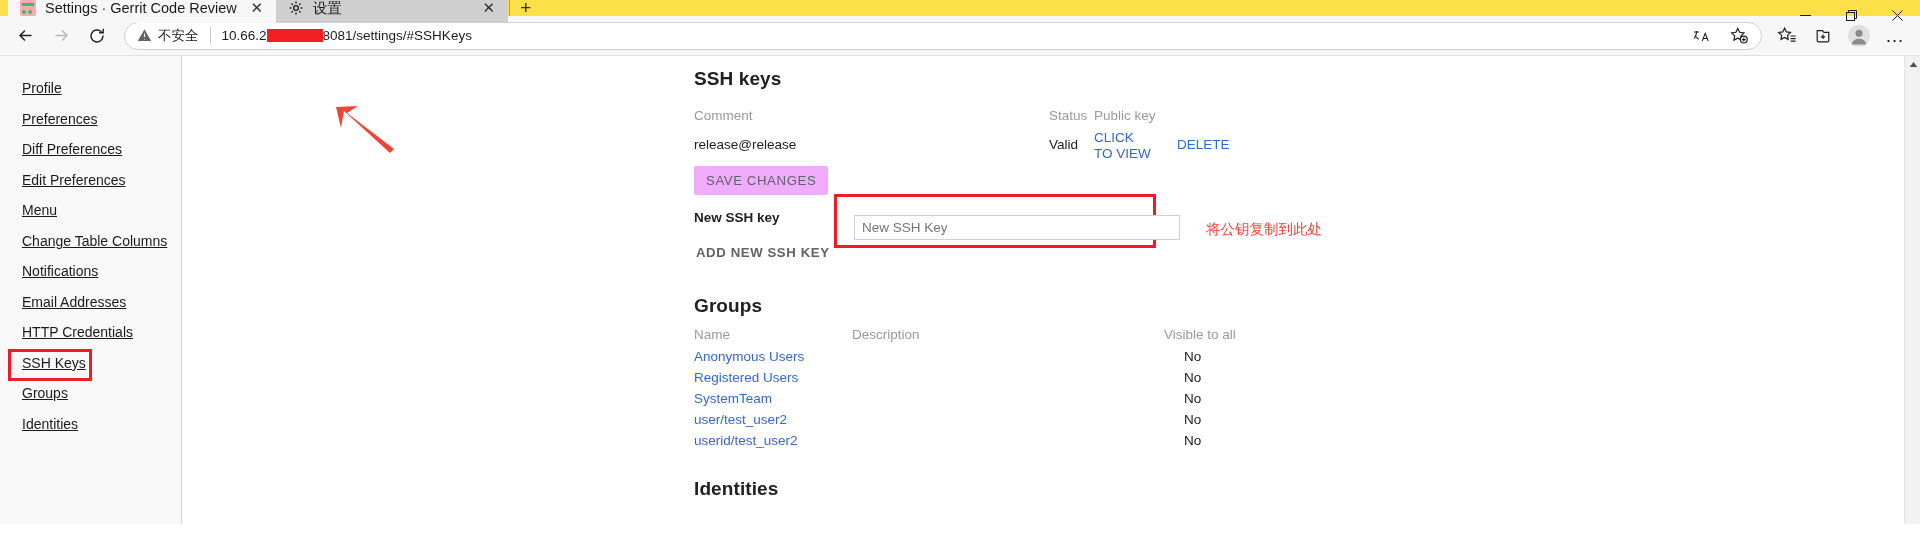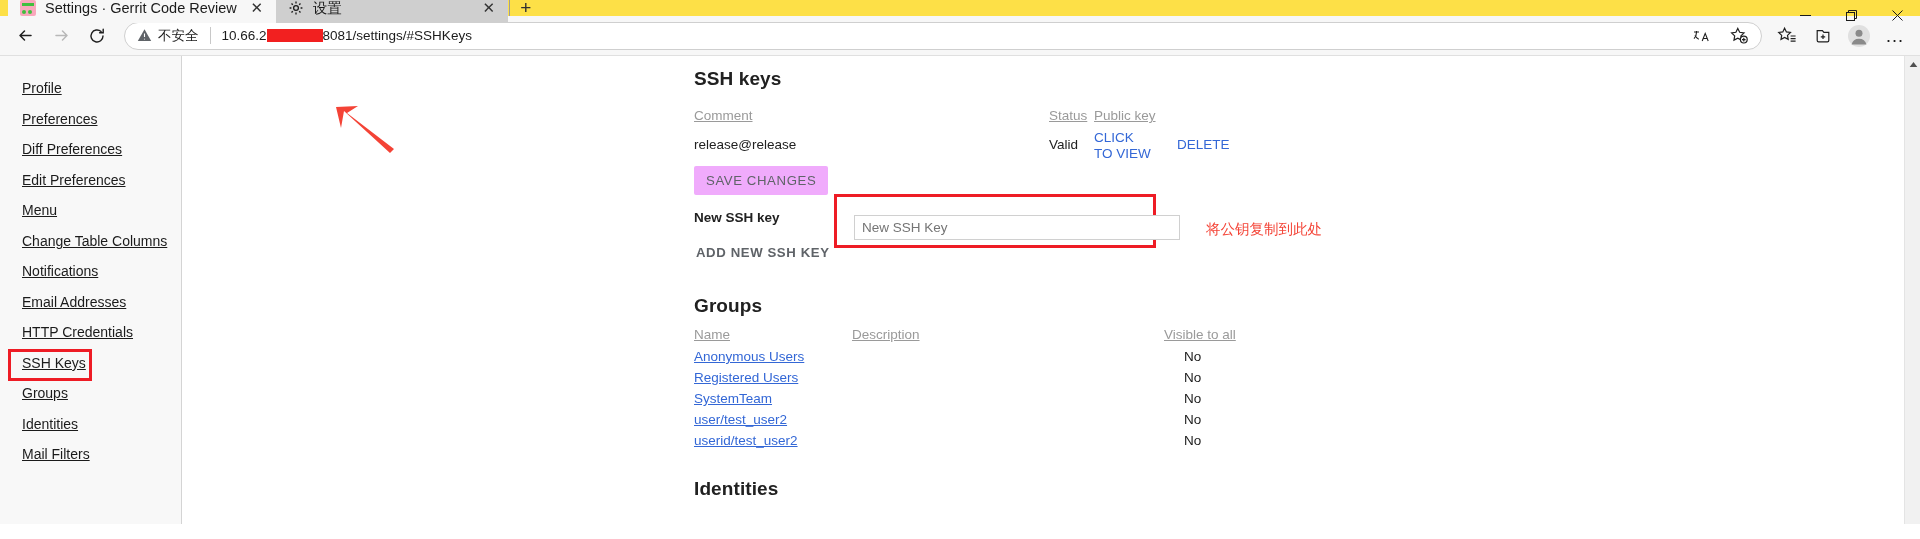--- a/index.html
+++ b/index.html
@@ -169,21 +169,21 @@
     position: relative;
   }
 
   h2.sec {
     font-size: 19px;
     font-weight: 700;
     color: #212121;
     letter-spacing: .1px;
   }
 
-  .muted { color: #9a9a9a; font-size: 13.5px; text-decoration: underline; }
+  .muted { color: #9a9a9a; font-size: 13.5px; }
   .dark { color: #212121; font-size: 13.5px; }
 
   
   .ssh-table { position: relative; margin-top: 14px; height: 62px; }
   .cell { position: absolute; font-size: 13.5px; }
   .lnk { color: #3367d6; font-size: 13.5px; }
 
   .btn-save {
     display: inline-block;
     background: #f0abfc;
@@ -246,21 +246,20 @@
   .groups { margin-top: 28px; }
   .grp-head { position: relative; height: 22px; }
   .grp-row { position: relative; height: 21px; }
   .col-name { position: absolute; left: 0; }
   .col-desc { position: absolute; left: 158px; }
   .col-vis  { position: absolute; left: 470px; }
   .col-vis.val { left: 490px; }
   .grp-link {
     color: #3367d6;
     font-size: 13.5px;
-    text-decoration: underline;
   }
 
   .identities { margin-top: 24px; }
 
   
   .scrollbar {
     position: absolute;
     right: 0; top: 0;
     width: 16px; height: 100%;
     background: #f1f1f1;
@@ -429,23 +428,20 @@
       </div>
     <div class="nav-item boxed">
         <span>SSH Keys</span>
       </div>
     <div class="nav-item">
         <span>Groups</span>
       </div>
     <div class="nav-item">
         <span>Identities</span>
       </div>
-    <div class="nav-item">
-        <span>Mail Filters</span>
-      </div>
   </div>
 
   <div class="content">
     <div class="content-inner">
 
       <h2 class="sec">SSH keys</h2>
 
       <div class="ssh-table">
         <div class="cell muted" style="left:0; top:4px;">Comment</div>
         <div class="cell muted" style="left:355px; top:4px;">Status</div>

